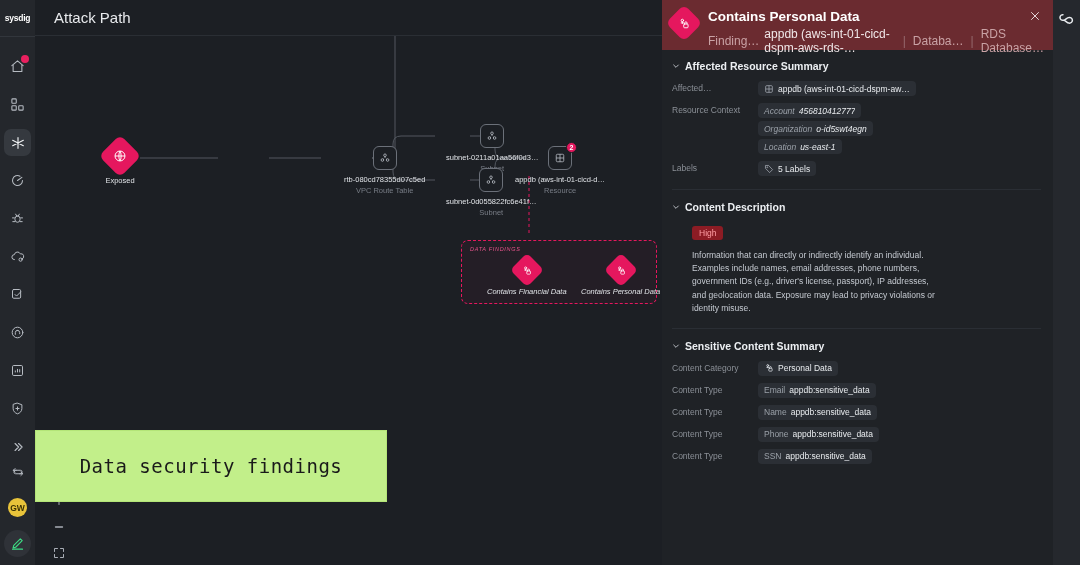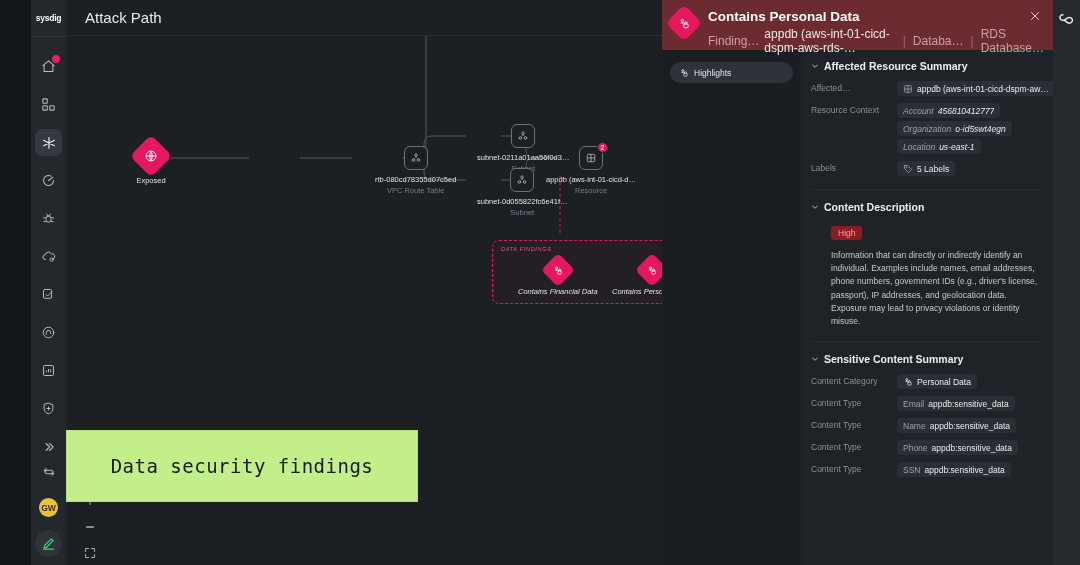--- a/index.html
+++ b/index.html
@@ -2,21 +2,21 @@
 <html><head>
 <meta charset="utf-8">
 <style>
   * { box-sizing: border-box; margin: 0; padding: 0; }
   html, body {
     width: 1080px; height: 565px;
     background: #13161a;
     font-family: "Liberation Sans", sans-serif;
     overflow: hidden;
   }
-  .app { position: relative; width: 1080px; height: 565px; display: flex; padding-left: 31px; }
+  .app { position: relative; width: 1080px; height: 565px; display: flex; }
 
   
   .rail {
     width: 35px; height: 565px;
     background: #24272c;
     display: flex; flex-direction: column; align-items: center;
     flex: 0 0 35px;
     position: relative;
   }
   .rail-logo {
@@ -507,33 +507,20 @@
       </div>
       <div class="close-x">
         <svg width="12" height="12" viewBox="0 0 24 24" stroke="#f4e9ea" stroke-width="1.8" stroke-linecap="round">
             <path d="M5 5l14 14M19 5L5 19"></path>
           </svg>
       </div>
     </div>
 
     <div class="drawer-body">
 
-      <div class="hl-col">
-        <div class="hl-pill">
-          <span style="display:flex">
-            <svg width="10" height="10" viewBox="0 0 24 24" fill="none" stroke="#e3e6ea" stroke-width="1.8" stroke-linecap="round">
-                <circle cx="9" cy="6" r="2.3"></circle>
-                <path d="M9 8.3v3.2M6.8 10.5h4.4"></path>
-                <rect x="11.5" y="12.5" width="8" height="7" rx="1.6"></rect>
-                <path d="M13.5 12.5v-2a2 2 0 0 1 4 0v2"></path>
-              </svg>
-          </span>
-          <span>Highlights</span>
-        </div>
-      </div>
 
       <div class="detail-col">
 
         <div class="section">
           <div class="section-head">
             <svg class="chev" viewBox="0 0 24 24" fill="none" stroke="#cfd3d9" stroke-width="2.6" stroke-linecap="round" stroke-linejoin="round">
                 <path d="M5 9l7 7 7-7"></path>
               </svg>
             <span class="st">Affected Resource Summary</span>
           </div>

